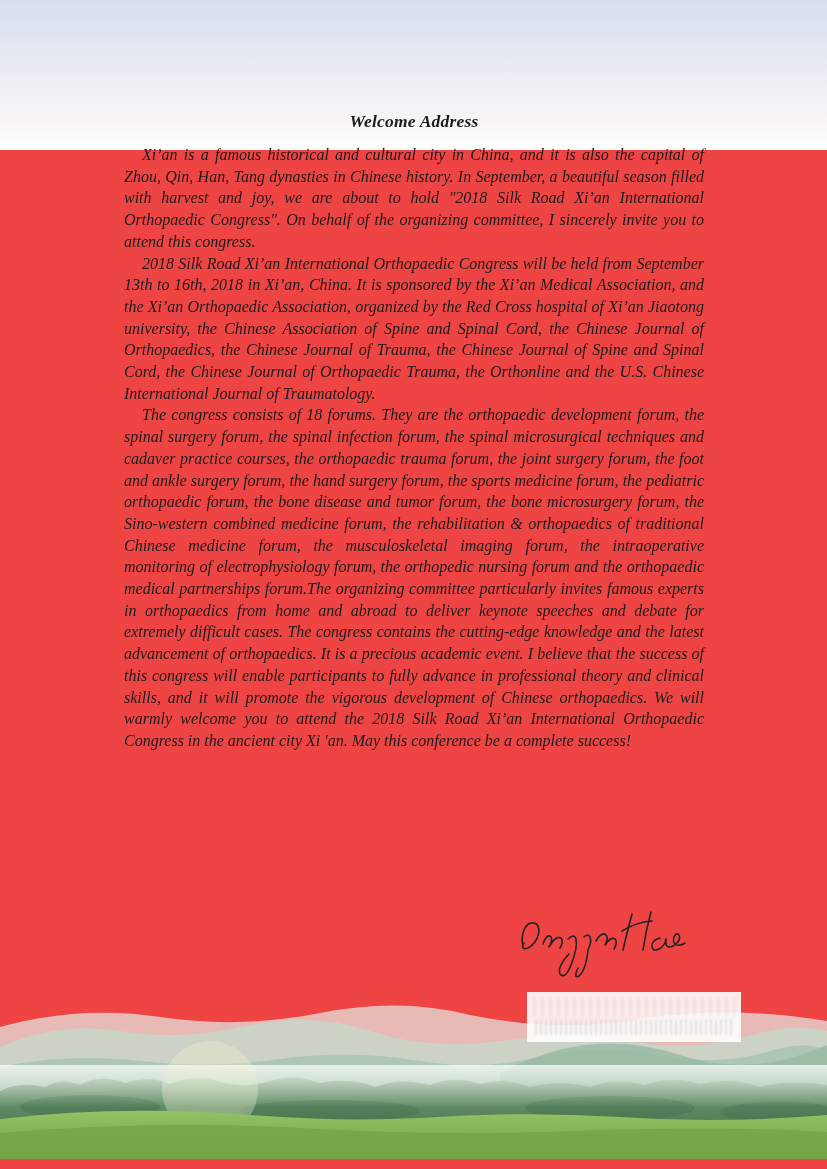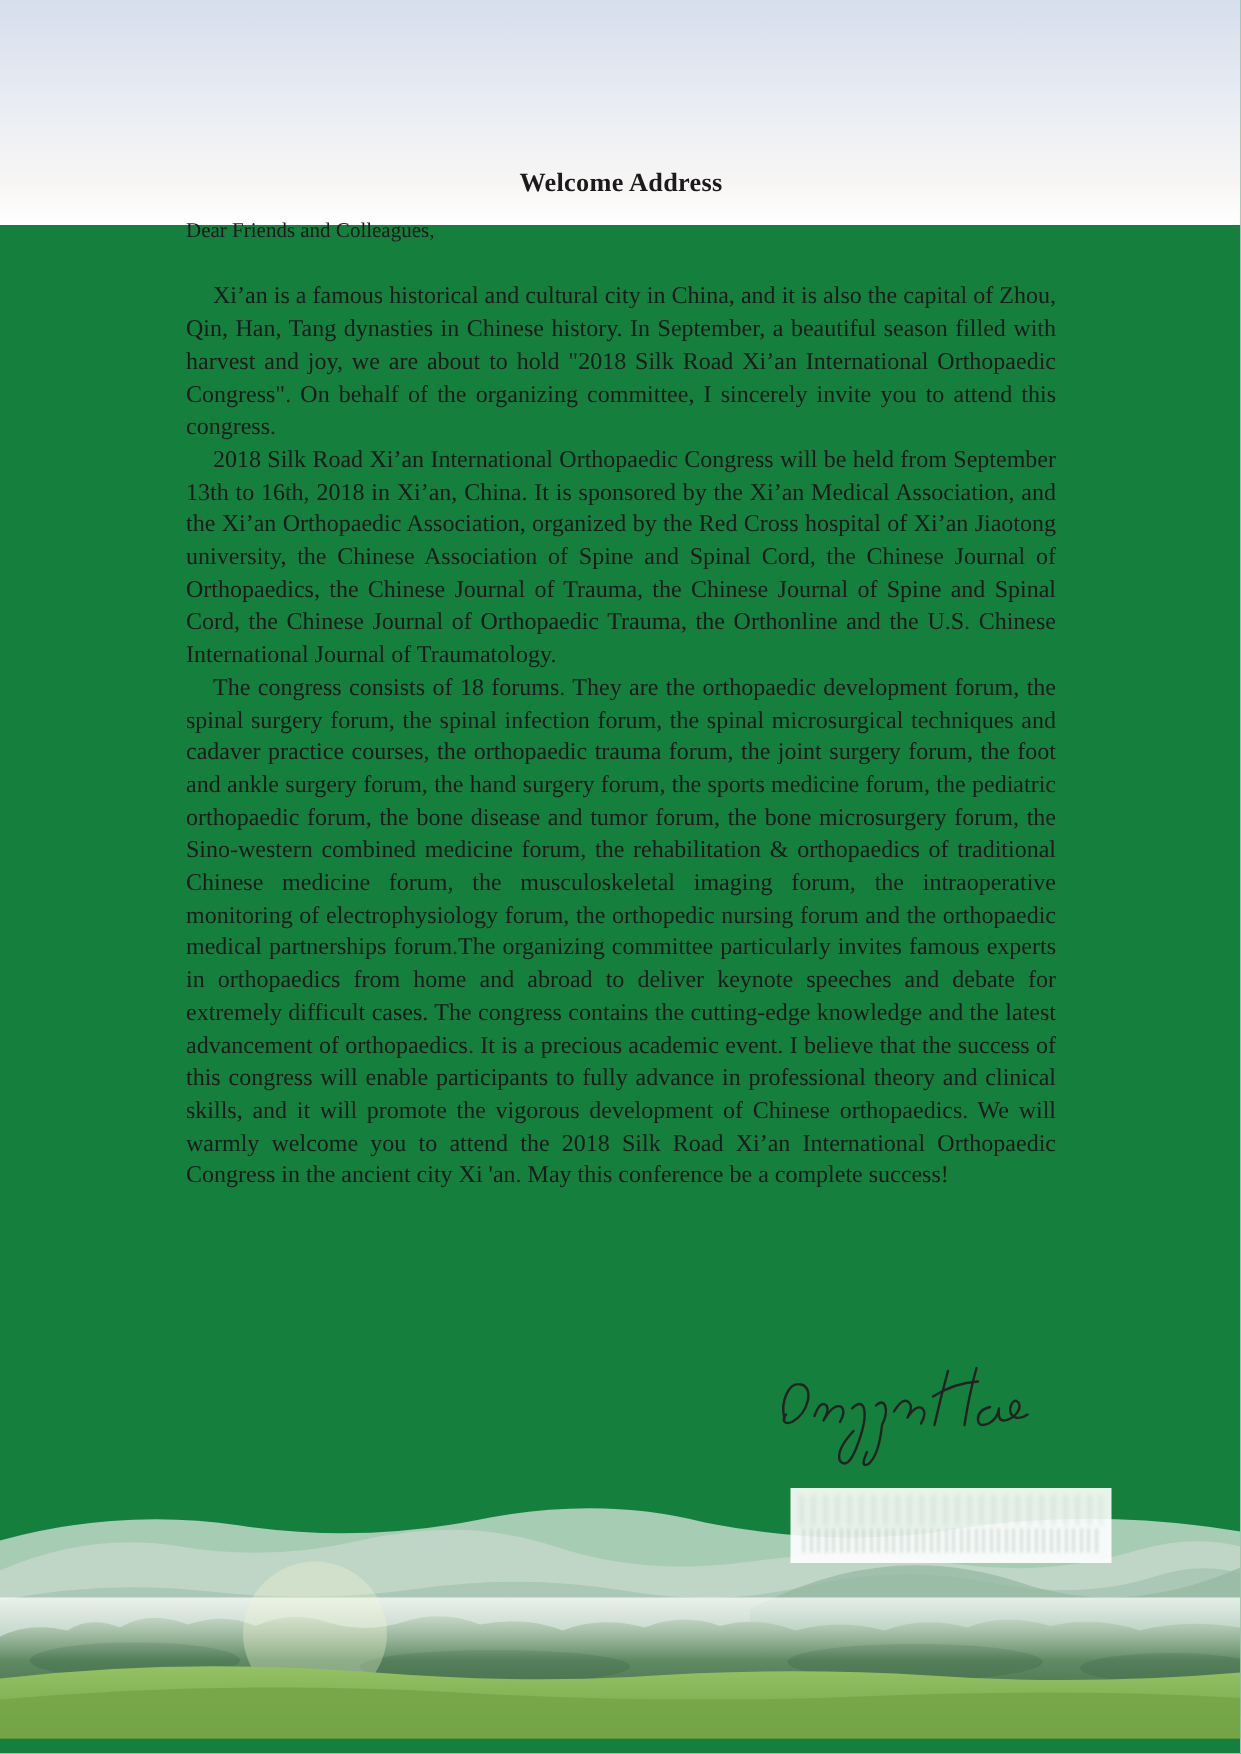--- a/index.html
+++ b/index.html
@@ -1,23 +1,24 @@
 <!DOCTYPE html>
 <html><head>
 <meta charset="utf-8">
 <style>
   html, body { margin: 0; padding: 0; background: #ffffff; }
   .page {
     position: relative;
     width: 827px;
     height: 1169px;
-    background: #15803d;
+    background: #ef4444;
     overflow: hidden;
     font-family: "Liberation Serif", "DejaVu Serif", serif;
     color: #1b1b1b;
+    font-style: italic;
   }
   .sky {
     position: absolute;
     top: 0; left: 0;
     width: 100%;
     height: 150px;
     background: linear-gradient(180deg,
       #d7dfed 0%,
       #e2e7f1 30%,
       #eef0f4 58%,
@@ -158,19 +159,18 @@
 
     <path d="M122 12 Q117 30 113 48"></path>
     <path d="M112 29 Q126 20 142 19"></path>
     <path d="M141 10 Q136 28 133 48"></path>
 
     <path d="M150 36 Q142 38 142 44 Q142 50 149 47 Q155 44 156 37 Q155 45 159 45 Q163 45 167 41 Q171 37 169 33 Q166 30 164 35 Q162 41 167 43 Q171 44 175 41"></path>
   </svg>
 
   <div class="content">
     <h1 class="title">Welcome Address</h1>
-    <p class="salutation">Dear Friends and Colleagues,</p>
     <p class="body-para">Xi’an is a famous historical and cultural city in China, and it is also the capital of Zhou, Qin, Han, Tang dynasties in Chinese history. In September, a beautiful season filled with harvest and joy, we are about to hold "2018 Silk Road Xi’an International Orthopaedic Congress". On behalf of the organizing committee, I sincerely invite you to attend this congress.</p>
     <p class="body-para">2018 Silk Road Xi’an International Orthopaedic Congress will be held from September 13th to 16th, 2018 in Xi’an, China. It is sponsored by the Xi’an Medical Association, and the Xi’an Orthopaedic Association, organized by the Red Cross hospital of Xi’an Jiaotong university, the Chinese Association of Spine and Spinal Cord, the Chinese Journal of Orthopaedics, the Chinese Journal of Trauma, the Chinese Journal of Spine and Spinal Cord, the Chinese Journal of Orthopaedic Trauma, the Orthonline and the U.S. Chinese International Journal of Traumatology.</p>
     <p class="body-para">The congress consists of 18 forums. They are the orthopaedic development forum, the spinal surgery forum, the spinal infection forum, the spinal microsurgical techniques and cadaver practice courses, the orthopaedic trauma forum, the joint surgery forum, the foot and ankle surgery forum, the hand surgery forum, the sports medicine forum, the pediatric orthopaedic forum, the bone disease and tumor forum, the bone microsurgery forum, the Sino-western combined medicine forum, the rehabilitation &amp; orthopaedics of traditional Chinese medicine forum, the musculoskeletal imaging forum, the intraoperative monitoring of electrophysiology forum, the orthopedic nursing forum and the orthopaedic  medical partnerships forum.The organizing committee particularly invites famous experts in orthopaedics from home and abroad to deliver keynote speeches and debate for extremely difficult cases. The congress contains the cutting-edge knowledge and the latest advancement of orthopaedics. It is a precious academic event. I believe that the success of this congress will enable participants to fully advance in professional theory and clinical skills, and it will promote the vigorous development of Chinese orthopaedics. We will warmly welcome you to attend the 2018 Silk Road Xi’an International Orthopaedic Congress in the ancient city Xi 'an. May this conference be a complete success!</p>
   </div>
 
 </div>
 
 </body></html>

